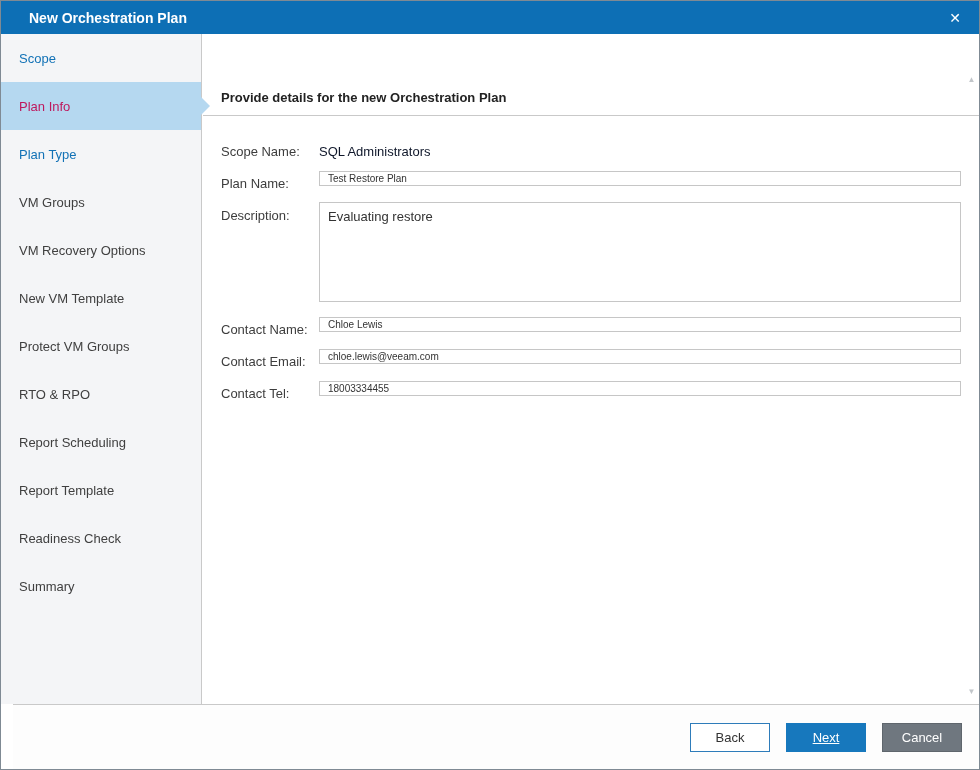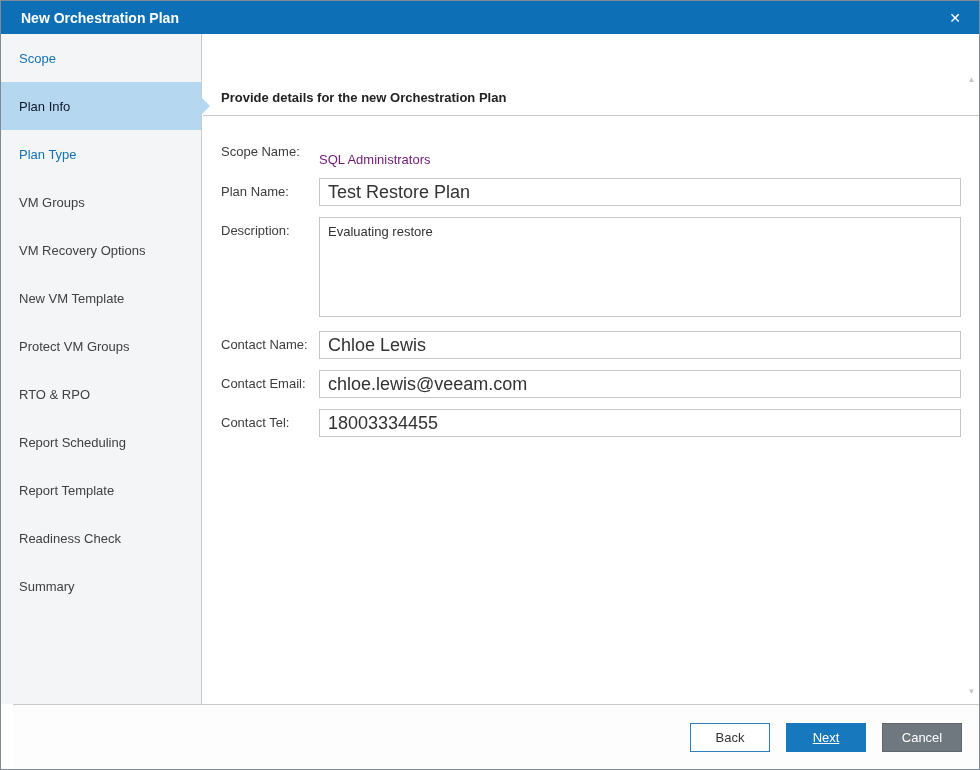--- a/index.html
+++ b/index.html
@@ -14,56 +14,56 @@
   .window{
     position:relative;width:980px;height:770px;background:#fff;
     border:1px solid #7f8a94;overflow:hidden;
   }
   
   .titlebar{
     position:absolute;top:0;left:0;right:0;height:33px;
     background:var(--header-bg);display:flex;align-items:center;
     padding:0 16px 0 20px;
   }
-  .titlebar .title{color:#fff;font-size:14px;font-weight:bold;flex:1;}
+  .titlebar .title{color:#fff;font-size:14px;font-weight:bold;flex:1;margin-left:8px;}
   .titlebar .close{color:#fff;font-size:14px;cursor:pointer;line-height:1;padding:4px 2px;}
   
   .sidebar{
     position:absolute;top:33px;left:0;width:201px;bottom:65px;
     background:#f4f5f7;border-right:1px solid #c9c9c9;overflow:visible;
   }
   .step{
     position:relative;height:48px;display:flex;align-items:center;
     padding-left:18px;color:#404040;cursor:pointer;
   }
   .step.link{color:#1272b6;}
-  .step.active{background:var(--active-step-bg);color:#0f172a;}
+  .step.active{background:var(--active-step-bg);color:#be185d;}
   .step.active::after{
     content:"";position:absolute;right:-9px;top:50%;margin-top:-9px;
     border-left:9px solid var(--active-step-bg);
     border-top:9px solid transparent;border-bottom:9px solid transparent;
     z-index:3;
   }
   
   .content{
     position:absolute;top:33px;left:202px;right:0;bottom:65px;background:#fff;
   }
   .content-heading{
     font-weight:bold;color:#222;padding:12px 18px 10px 18px;
     border-bottom:1px solid #c9c9c9;
     margin-top:44px;
   }
   .form{padding:22px 18px 8px 18px;}
   .row{display:flex;align-items:flex-start;margin-bottom:11px;}
   .row-label{flex:0 0 98px;color:#3d3d3d;padding-top:6px;}
   .row-field{flex:1;min-width:0;}
-  .static-value{padding-top:6px;color:#701a75;margin-top:8px;}
+  .static-value{padding-top:6px;color:#0f172a;}
   input.text{
-    width:100%;height:28px;border:1px solid #c6c6c6;padding:0 8px;
-    font-family:inherit;font-size:18px;color:#333;background:#fff;
+    width:100%;height:15px;border:1px solid #c6c6c6;padding:0 8px;
+    font-family:inherit;font-size:10px;color:#333;background:#fff;
   }
   textarea.text{
     width:100%;height:100px;border:1px solid #c6c6c6;padding:6px 8px;
     font-family:inherit;font-size:13px;color:#333;background:#fff;resize:none;
   }
   
   .scrollbar{
     position:absolute;top:42px;bottom:8px;right:1px;width:13px;
     display:flex;flex-direction:column;justify-content:space-between;align-items:center;
   }

